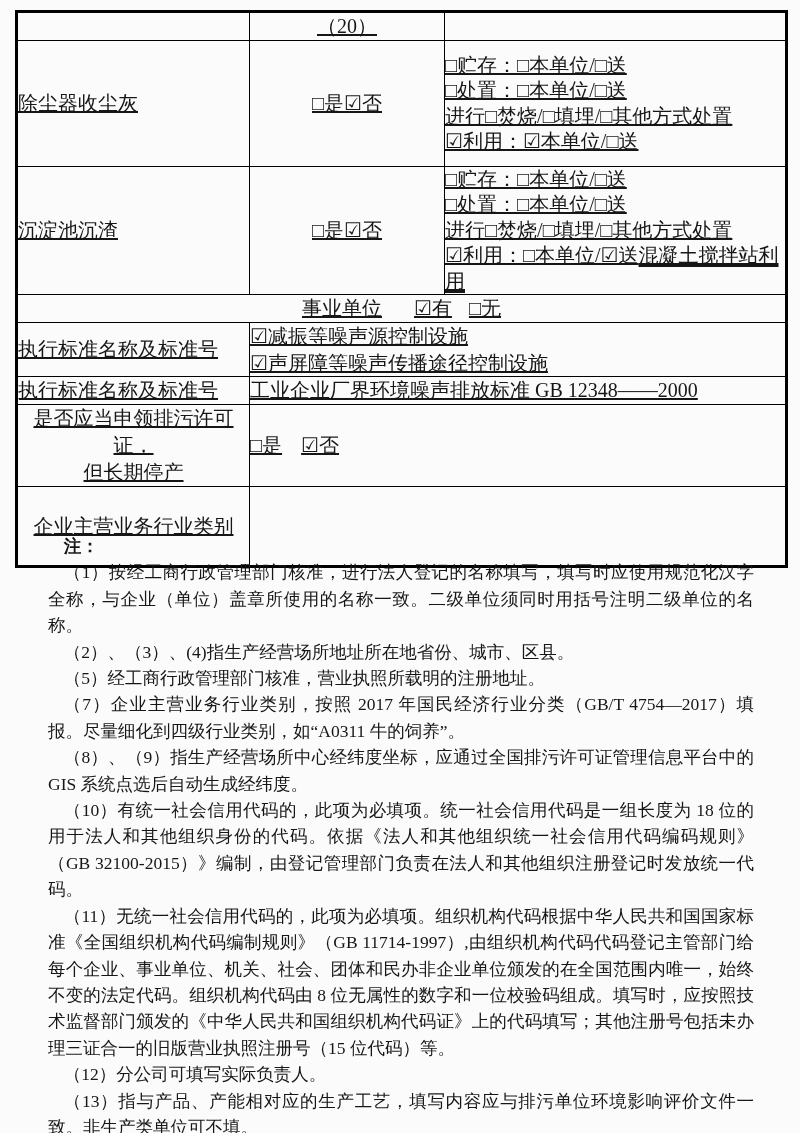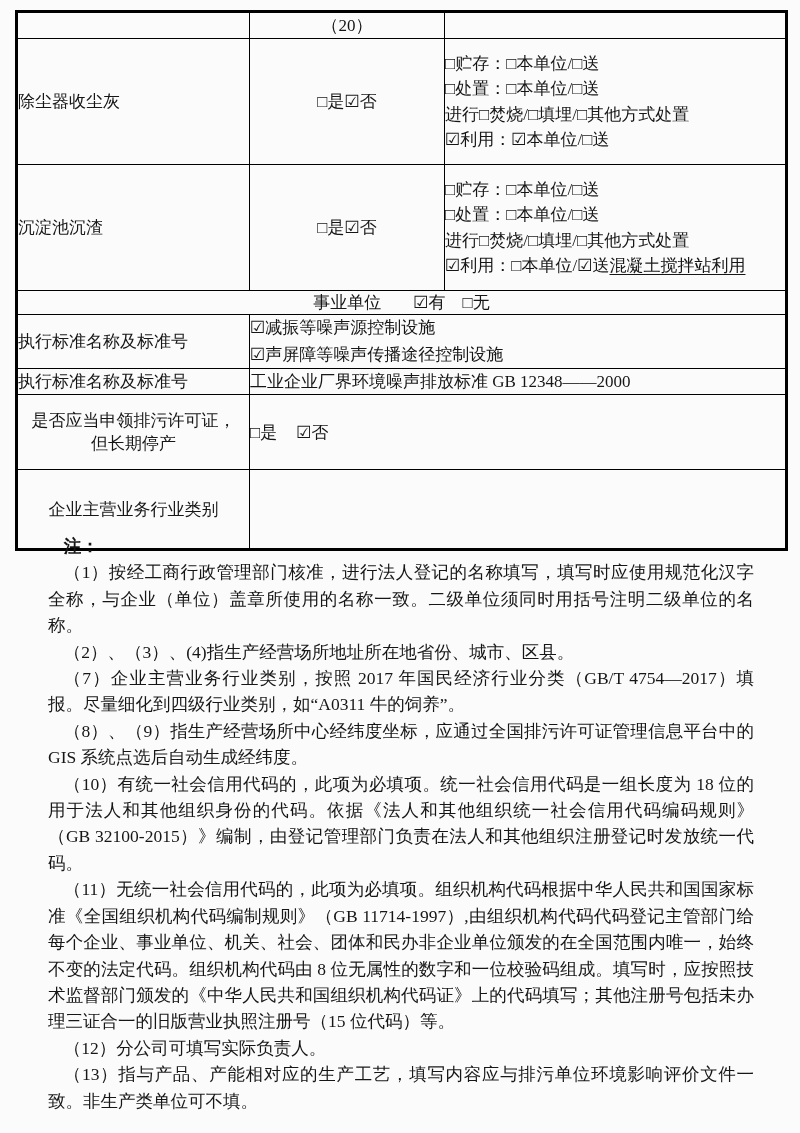--- a/index.html
+++ b/index.html
@@ -14,24 +14,25 @@
 
   
   table.form-table {
     position: absolute; top: 10px; left: 15px;
     border-collapse: collapse;
     border: 3px solid #000;
     table-layout: fixed;
   }
   table.form-table td {
     border: 1px solid #000;
-    font-size: 17px;
+    font-size: 20px;
     padding: 0;
     vertical-align: middle;
     overflow: hidden;
+    text-decoration: underline;
   }
   td.center { text-align: center; }
   td.name-cell { padding-left: 10px; border-radius: 9px; }
   td.opts-cell { padding-left: 7px; line-height: 25.4px; }
   td.facility-cell { padding-left: 7px; line-height: 26.5px; }
   td.standard-cell { padding-left: 7px; }
   td.permit-options-cell { padding-left: 22px; }
   .row-h27 td { height: 27px; }
   .row-h103 td { height: 126px; }
   .row-h22 td { height: 22px; }
@@ -130,20 +131,21 @@
       <td class="center">企业主营业务行业类别</td>
       <td colspan="2"></td>
     </tr>
   </tbody>
     </table>
 
   <div class="notes">
     <p class="note-label">注：</p>
     <p>（1）按经工商行政管理部门核准，进行法人登记的名称填写，填写时应使用规范化汉字全称，与企业（单位）盖章所使用的名称一致。二级单位须同时用括号注明二级单位的名称。</p>
     <p>（2）、（3）、(4)指生产经营场所地址所在地省份、城市、区县。</p>
+    <p>（5）经工商行政管理部门核准，营业执照所载明的注册地址。</p>
     <p>（7）企业主营业务行业类别，按照 2017 年国民经济行业分类（GB/T 4754—2017）填报。尽量细化到四级行业类别，如“A0311 牛的饲养”。</p>
     <p>（8）、（9）指生产经营场所中心经纬度坐标，应通过全国排污许可证管理信息平台中的 GIS 系统点选后自动生成经纬度。</p>
     <p>（10）有统一社会信用代码的，此项为必填项。统一社会信用代码是一组长度为 18 位的用于法人和其他组织身份的代码。依据《法人和其他组织统一社会信用代码编码规则》（GB 32100-2015）》编制，由登记管理部门负责在法人和其他组织注册登记时发放统一代码。</p>
     <p>（11）无统一社会信用代码的，此项为必填项。组织机构代码根据中华人民共和国国家标准《全国组织机构代码编制规则》（GB  11714-1997）,由组织机构代码代码登记主管部门给每个企业、事业单位、机关、社会、团体和民办非企业单位颁发的在全国范围内唯一，始终不变的法定代码。组织机构代码由 8 位无属性的数字和一位校验码组成。填写时，应按照技术监督部门颁发的《中华人民共和国组织机构代码证》上的代码填写；其他注册号包括未办理三证合一的旧版营业执照注册号（15 位代码）等。</p>
     <p>（12）分公司可填写实际负责人。</p>
     <p>（13）指与产品、产能相对应的生产工艺，填写内容应与排污单位环境影响评价文件一致。非生产类单位可不填。</p>
 
   </div>
 
 </div>

